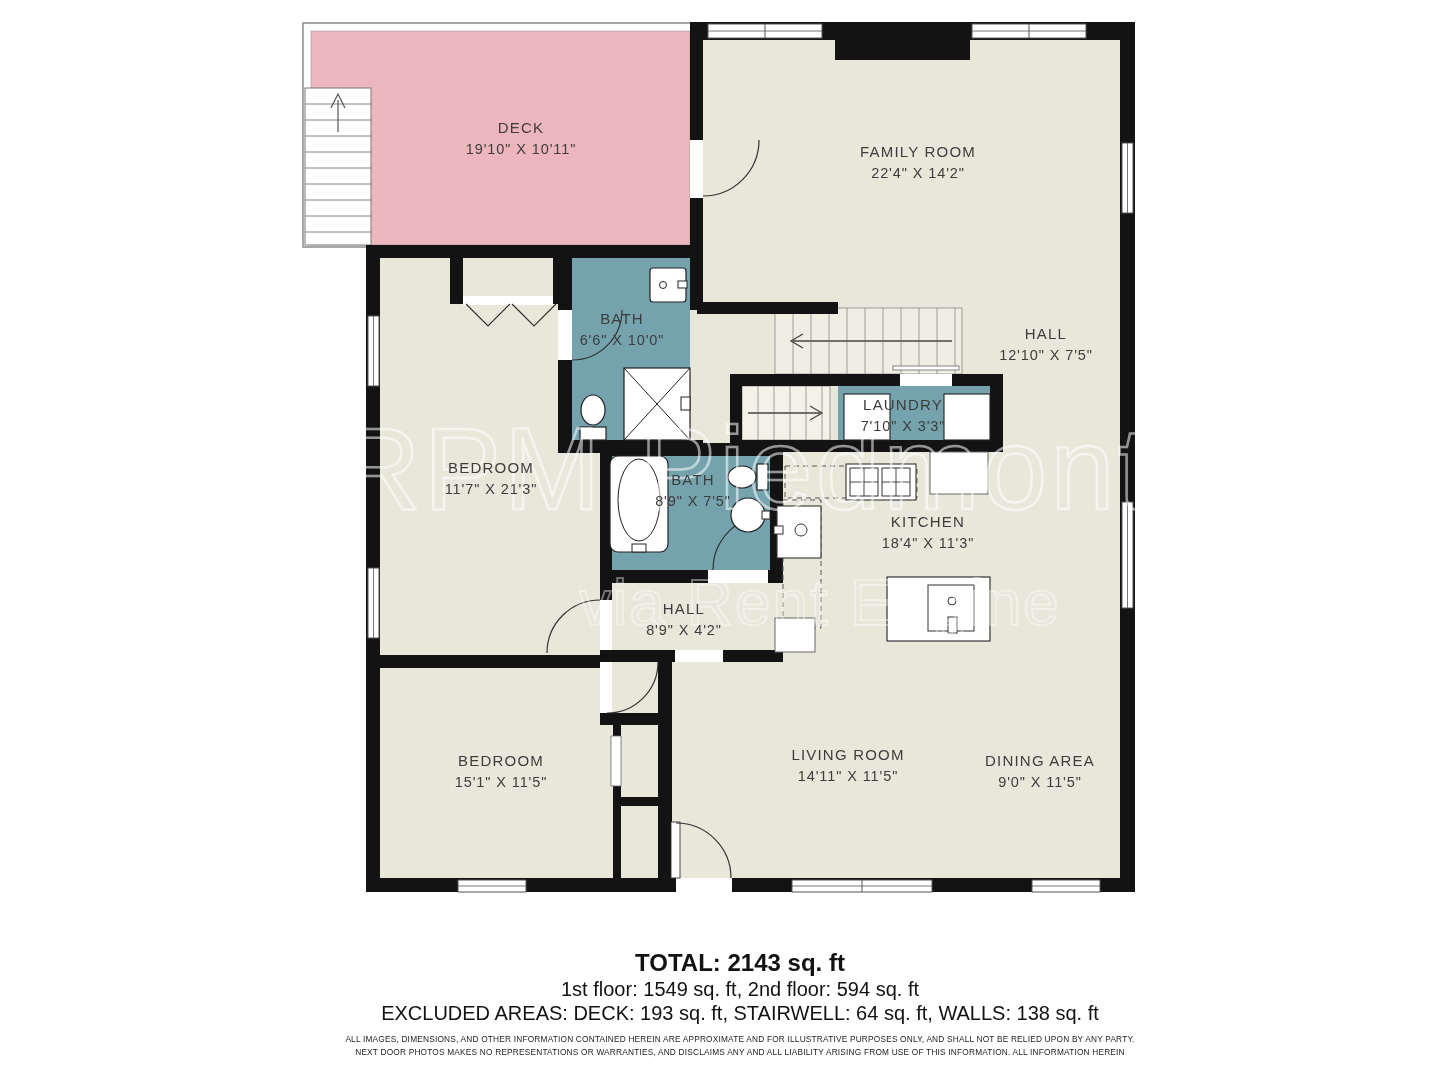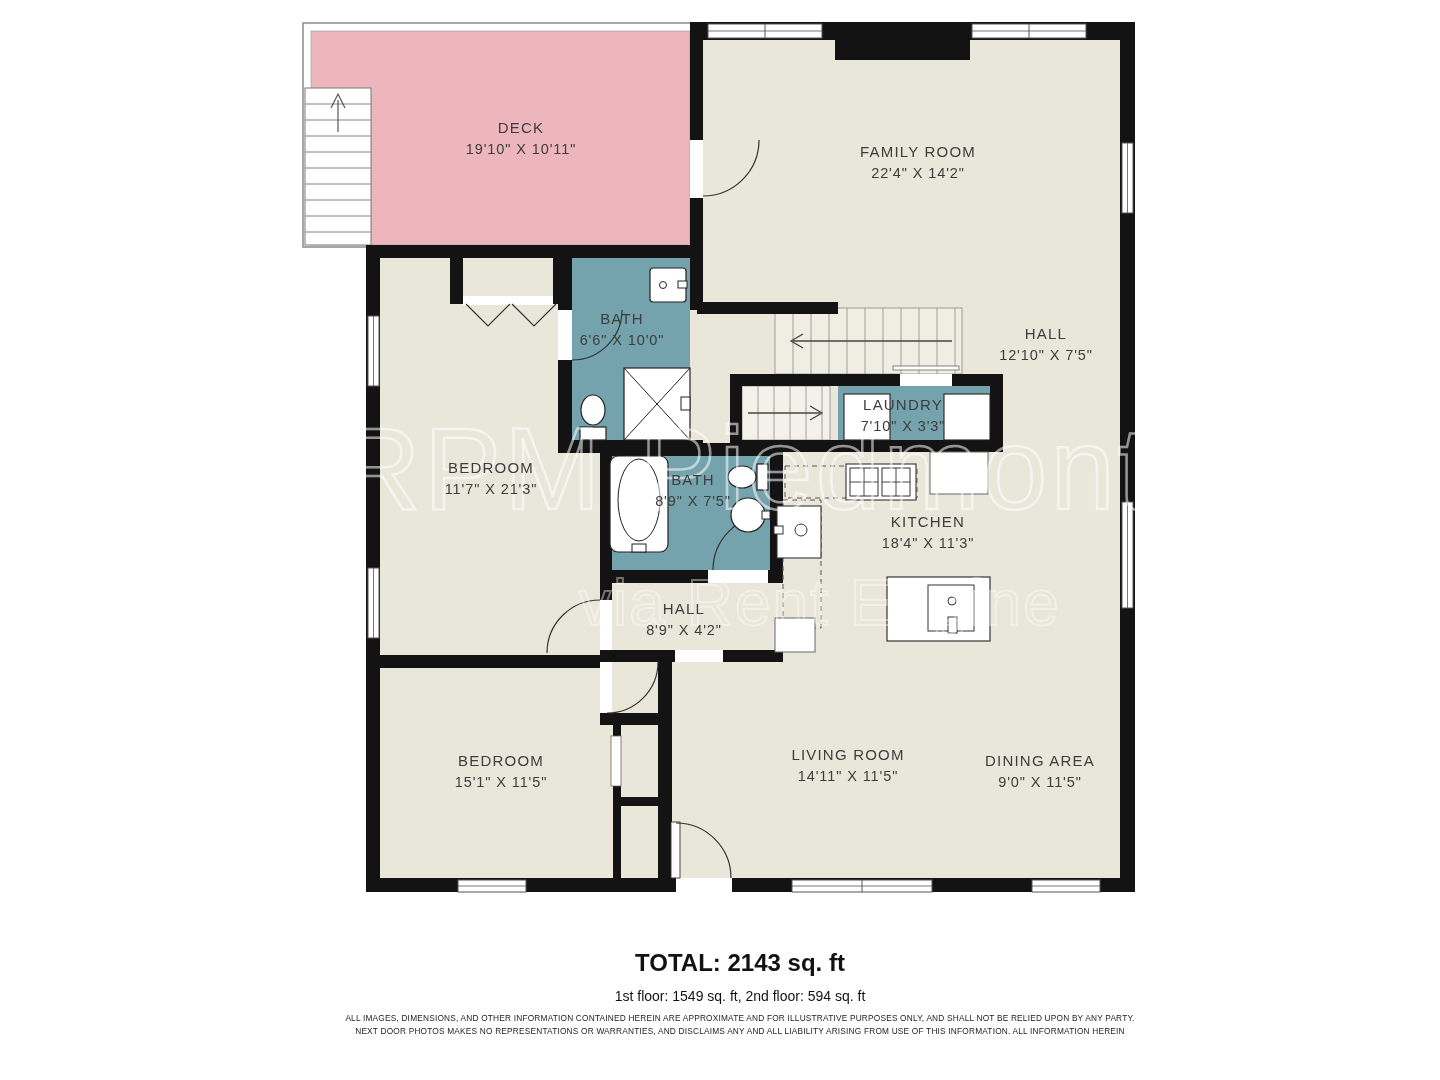--- a/index.html
+++ b/index.html
@@ -14,21 +14,21 @@
   
   .watermark-big{position:absolute;left:290px;top:402px;width:910px;text-align:center;
                  font-size:116px;letter-spacing:3px;color:transparent;
                  -webkit-text-stroke:2.5px rgba(255,255,255,0.55);z-index:20;pointer-events:none;}
   .watermark-small{position:absolute;left:460px;top:566px;width:720px;text-align:center;
                  font-size:64px;letter-spacing:2px;color:transparent;
                  -webkit-text-stroke:2px rgba(255,255,255,0.40);z-index:20;pointer-events:none;}
   
   .summary{position:absolute;top:949px;left:0;right:0;text-align:center;color:#121212;z-index:40;padding-left:40px;}
   .total{font-size:24px;font-weight:bold;}
-  .sline{font-size:14px;margin-top:11px;}
+  .sline{font-size:20px;margin-top:1px;}
   .disclaimer{margin-top:8px;font-size:8.3px;line-height:1.55;color:#222;letter-spacing:0.2px;}
 </style>
 </head>
 <body>
 
 <div class="canvas">
 
   <svg class="plan-svg" width="1440" height="1080" viewBox="0 0 1440 1080">
 
     <g>
@@ -247,19 +247,20 @@
       </div>
       <div class="room-label" style="left: 1040px; top: 752px;">
         <div class="rname">DINING AREA</div>
         <div class="rdims">9'0" X 11'5"</div>
       </div>
     </div>
 
   <div class="summary">
     <div class="total">TOTAL: 2143 sq. ft</div>
     <div class="sline">1st floor: 1549 sq. ft, 2nd floor: 594 sq. ft</div>
+    <div class="sline">EXCLUDED AREAS: DECK: 193 sq. ft, STAIRWELL: 64 sq. ft, WALLS: 138 sq. ft</div>
     <div class="disclaimer">
       <div>ALL IMAGES, DIMENSIONS, AND OTHER INFORMATION CONTAINED HEREIN ARE APPROXIMATE AND FOR ILLUSTRATIVE PURPOSES ONLY, AND SHALL NOT BE RELIED UPON BY ANY PARTY.</div>
       <div>NEXT DOOR PHOTOS MAKES NO REPRESENTATIONS OR WARRANTIES, AND DISCLAIMS ANY AND ALL LIABILITY ARISING FROM USE OF THIS INFORMATION. ALL INFORMATION HEREIN</div>
     </div>
   </div>
 
 </div>
 
 </body></html>

